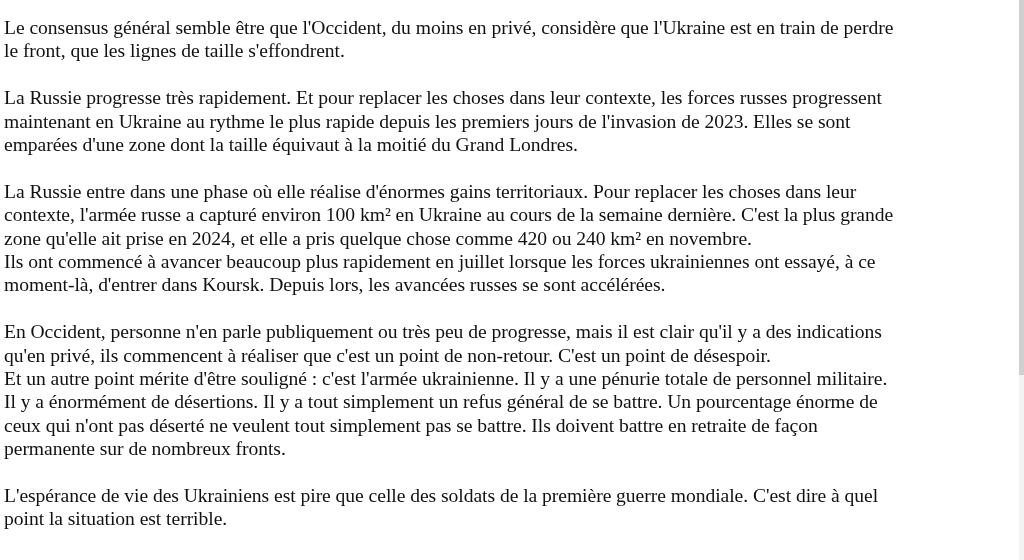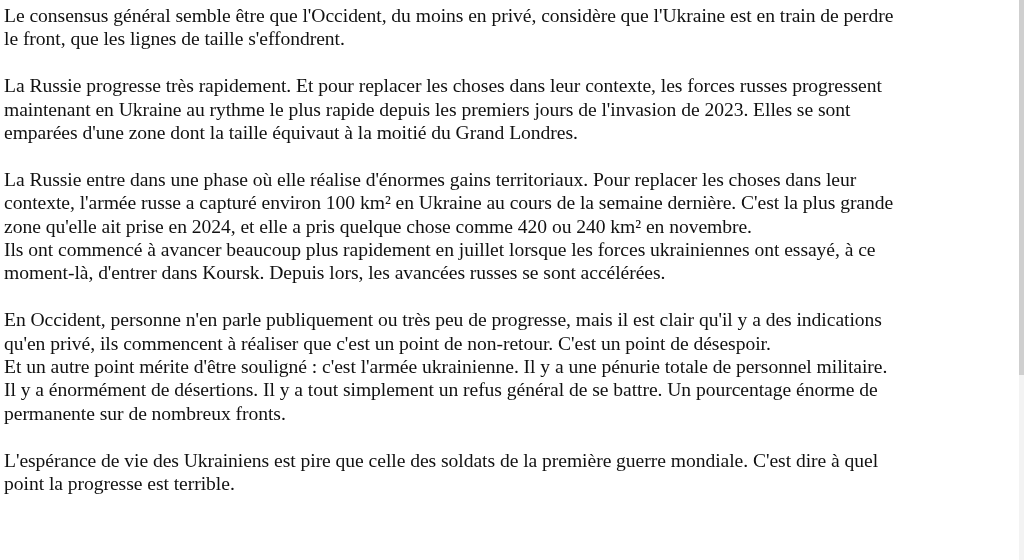--- a/index.html
+++ b/index.html
@@ -15,21 +15,21 @@
     }
     .page {
       position: absolute;
       left: 0;
       top: 0;
       width: 1018px;
       height: 560px;
       overflow: hidden;
     }
     .content {
-      padding: 4px 0 0 4px;
+      padding: 16px 0 0 4px;
       margin: 0;
       font-family: "Liberation Serif", "DejaVu Serif", serif;
       font-size: 19.6px;
       line-height: 23.4px;
       color: #111111;
       letter-spacing: -0.05px;
     }
     .para {
       margin: 0 0 23.4px 0;
     }
@@ -77,26 +77,27 @@
       <span class="line">zone qu'elle ait prise en 2024, et elle a pris quelque chose comme 420 ou 240 km² en novembre.</span>
       <span class="line">Ils ont commencé à avancer beaucoup plus rapidement en juillet lorsque les forces ukrainiennes ont essayé, à ce</span>
       <span class="line">moment-là, d'entrer dans Koursk. Depuis lors, les avancées russes se sont accélérées.</span>
     </p>
 
     <p class="para">
       <span class="line">En Occident, personne n'en parle publiquement ou très peu de progresse, mais il est clair qu'il y a des indications</span>
       <span class="line">qu'en privé, ils commencent à réaliser que c'est un point de non-retour. C'est un point de désespoir.</span>
       <span class="line">Et un autre point mérite d'être souligné : c'est l'armée ukrainienne. Il y a une pénurie totale de personnel militaire.</span>
       <span class="line">Il y a énormément de désertions. Il y a tout simplement un refus général de se battre. Un pourcentage énorme de</span>
+      <span class="line">ceux qui n'ont pas déserté ne veulent tout simplement pas se battre. Ils doivent battre en retraite de façon</span>
       <span class="line">permanente sur de nombreux fronts.</span>
     </p>
 
     <p class="para">
       <span class="line">L'espérance de vie des Ukrainiens est pire que celle des soldats de la première guerre mondiale. C'est dire à quel</span>
-      <span class="line">point la progresse est terrible.</span>
+      <span class="line">point la situation est terrible.</span>
     </p>
 
   </div>
 </div>
 
 <div class="scrollbar">
   <div class="scrollbar-thumb"></div>
 </div>
 
 </body></html>

